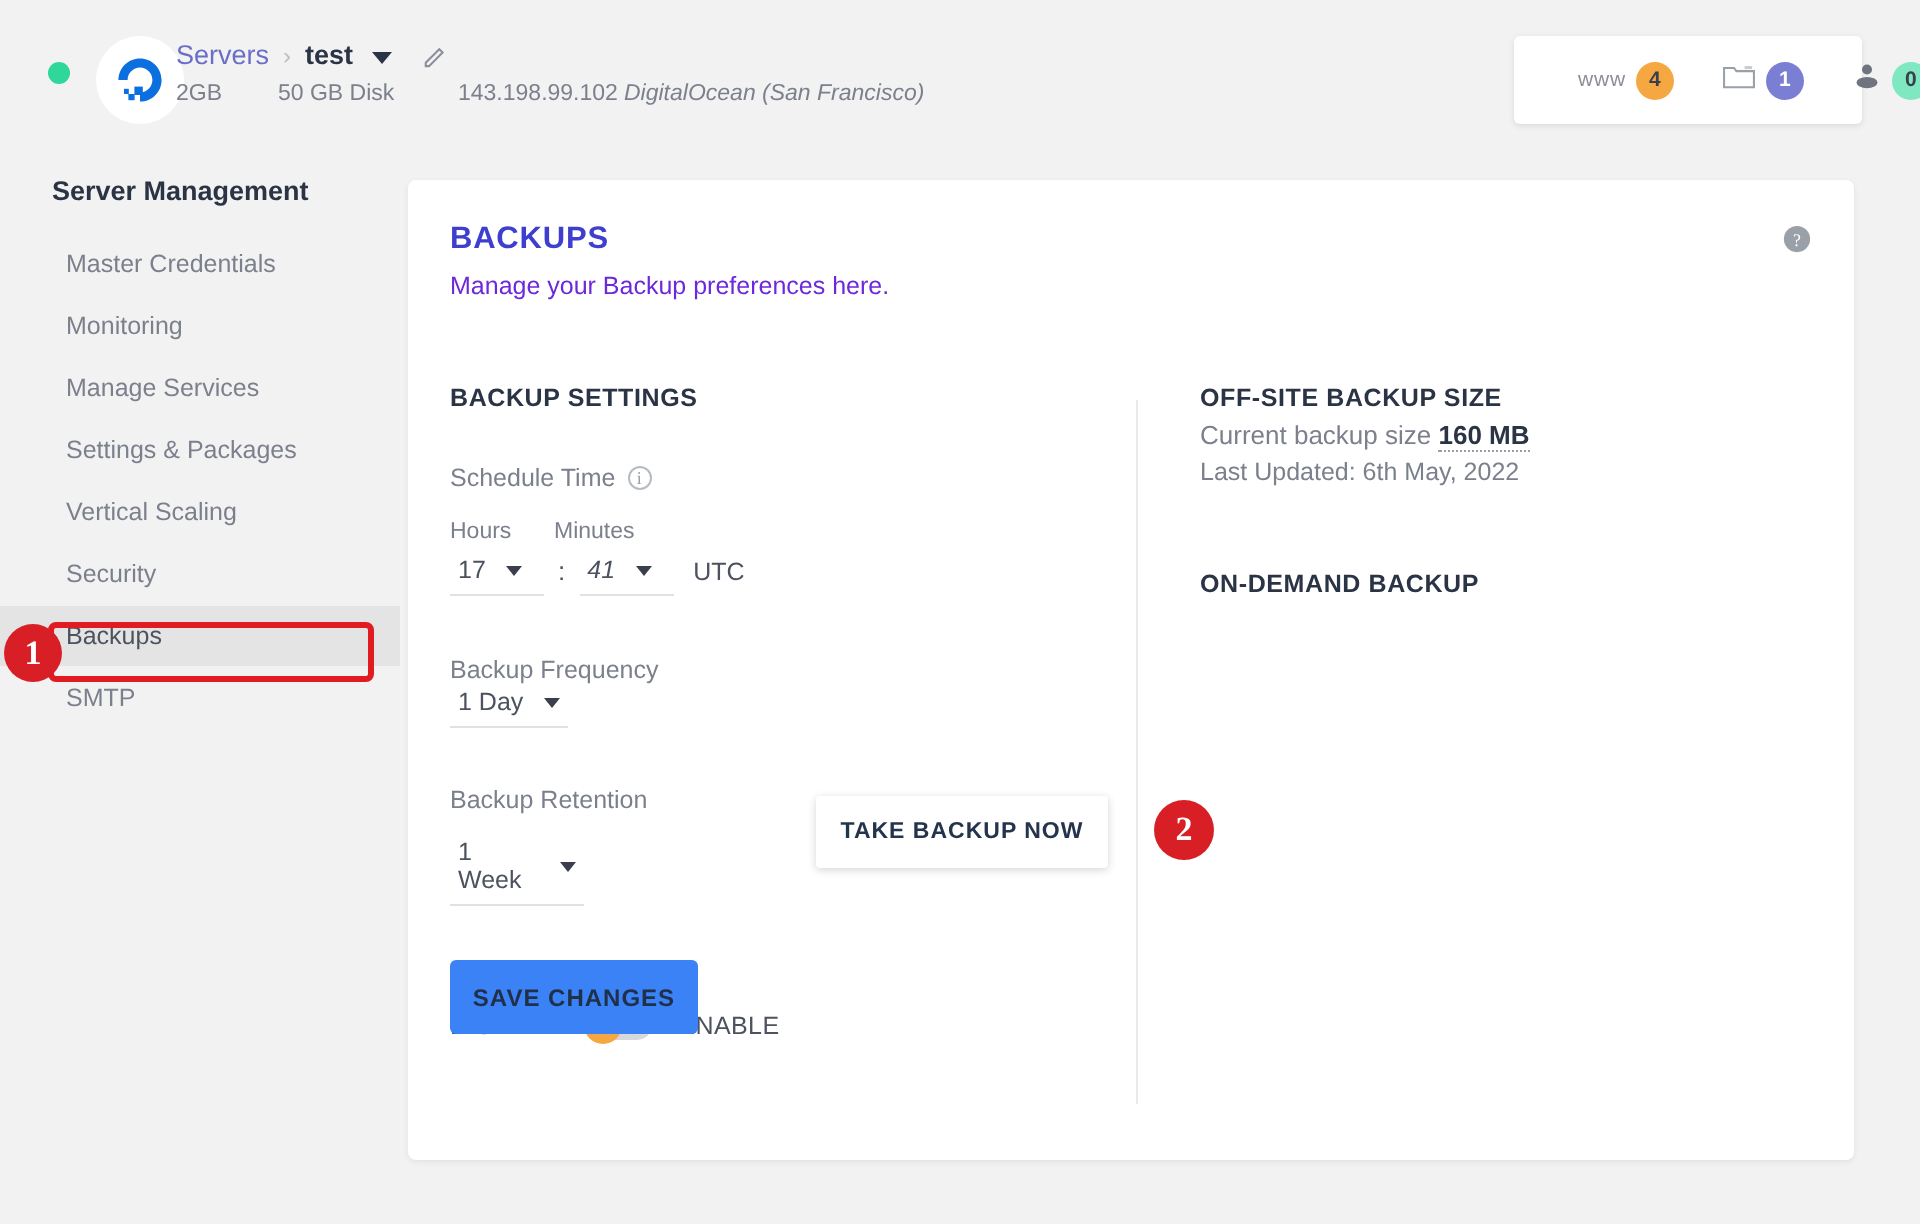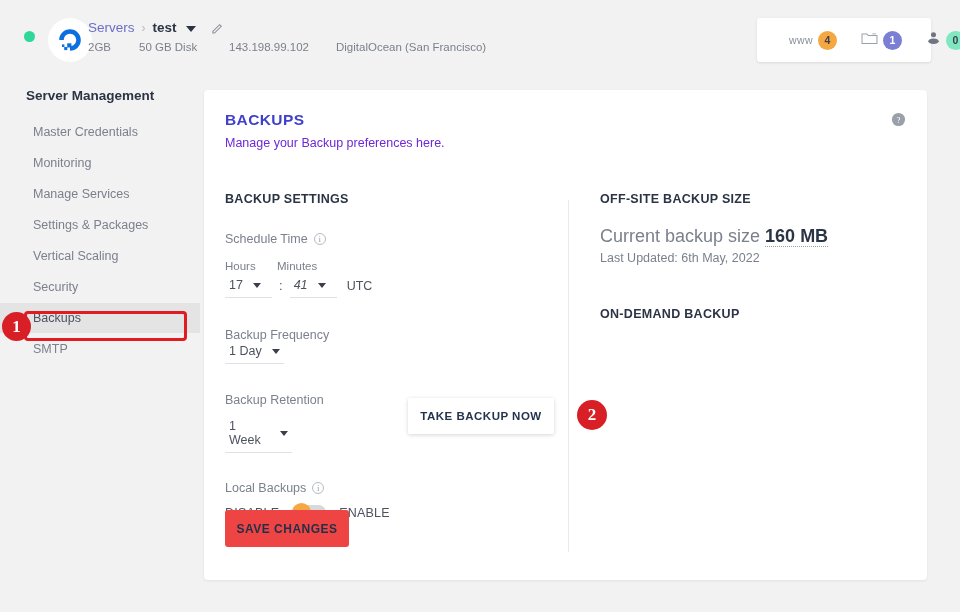--- a/index.html
+++ b/index.html
@@ -41,21 +41,21 @@
   .bc-pencil { margin-left: 8px; display: inline-flex; }
 
   .meta-row {
     position: absolute; left: 88px; top: 41px;
     font-size: 11.5px; color: #7b808c;
   }
   .meta-row span { position: absolute; white-space: nowrap; }
   .m-ram   { left: 0px; }
   .m-disk  { left: 51px; }
   .m-ip    { left: 141px; }
-  .m-prov  { left: 248px; }
+  .m-prov  { left: 224px; font-style: italic; }
 
   
   .counters {
     position: absolute; left: 757px; top: 18px;
     width: 174px; height: 44px;
     background: #ffffff; border-radius: 3px;
     box-shadow: 0 1px 3px rgba(0,0,0,0.10);
     display: flex; align-items: center;
   }
   .counter-group { display: flex; align-items: center; gap: 5px; }
@@ -166,34 +166,34 @@
     width: 34px; height: 15px; border-radius: 8px;
     background: #d6d8dc; position: relative;
   }
   .switch .knob {
     position: absolute; left: 0; top: -2px;
     width: 19px; height: 19px; border-radius: 50%;
     background: #f5a842;
   }
 
   .save-btn {
-    position: absolute; left: 21px; top: 420px;
+    position: absolute; left: 21px; top: 390px;
     width: 124px; height: 37px;
-    background: #ef4444; border: none; border-radius: 3px;
+    background: #3b82f6; border: none; border-radius: 3px;
     color: #1f3048; font-size: 12px; font-weight: bold;
     letter-spacing: .5px; cursor: pointer;
   }
 
   
   .col-right { position: absolute; left: 396px; top: 102px; width: 310px; }
   .r-head {
     font-size: 12.5px; font-weight: bold; color: #2b3445;
     letter-spacing: .3px;
   }
-  .r-line { font-size: 18px; color: #7b808c; margin-top: 20px; }
+  .r-line { font-size: 13px; color: #7b808c; margin-top: 4px; }
   .r-line2 { font-size: 12.5px; color: #7b808c; margin-top: 4px; }
   .size-strong {
     font-weight: bold; color: #2b3445;
     border-bottom: 1px dotted #9aa0a8;
   }
   .r-head2 { font-size: 12.5px; font-weight: bold; color: #2b3445;
              letter-spacing: .3px; margin-top: 42px; }
   .r-para {
     font-size: 12.5px; color: #7b808c; line-height: 21px; margin-top: 14px;
     width: 308px;

